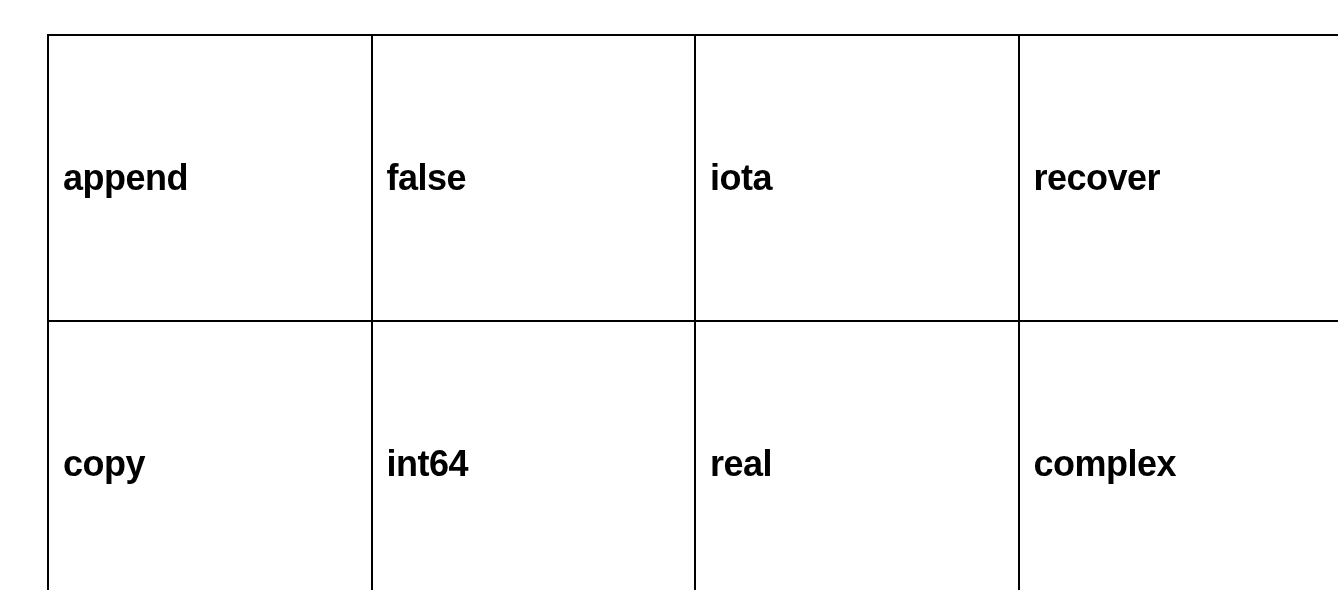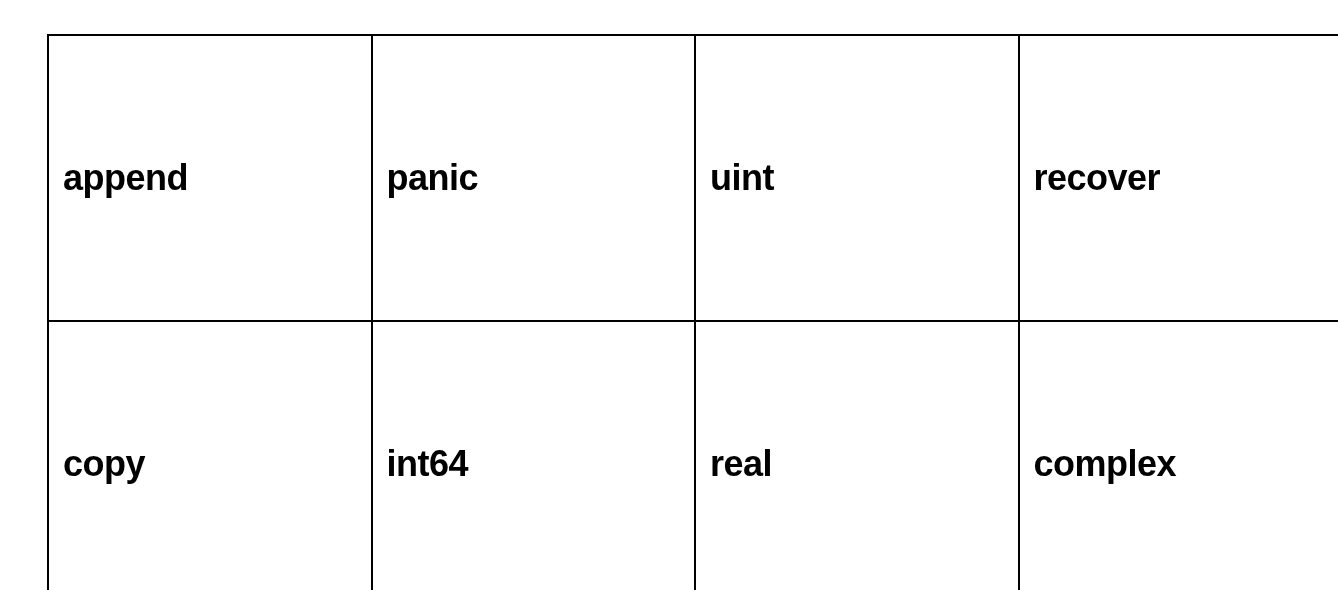--- a/index.html
+++ b/index.html
@@ -34,22 +34,22 @@
       letter-spacing: -0.5px;
     }
   </style>
 </head>
 <body>
 
 <table>
   <tbody>
     <tr>
       <td>append</td>
-      <td>panic</td>
-      <td>uint</td>
+      <td>false</td>
+      <td>iota</td>
       <td>recover</td>
     </tr>
     <tr>
       <td>copy</td>
       <td>int64</td>
       <td>real</td>
       <td>complex</td>
     </tr>
   </tbody>
 </table>

